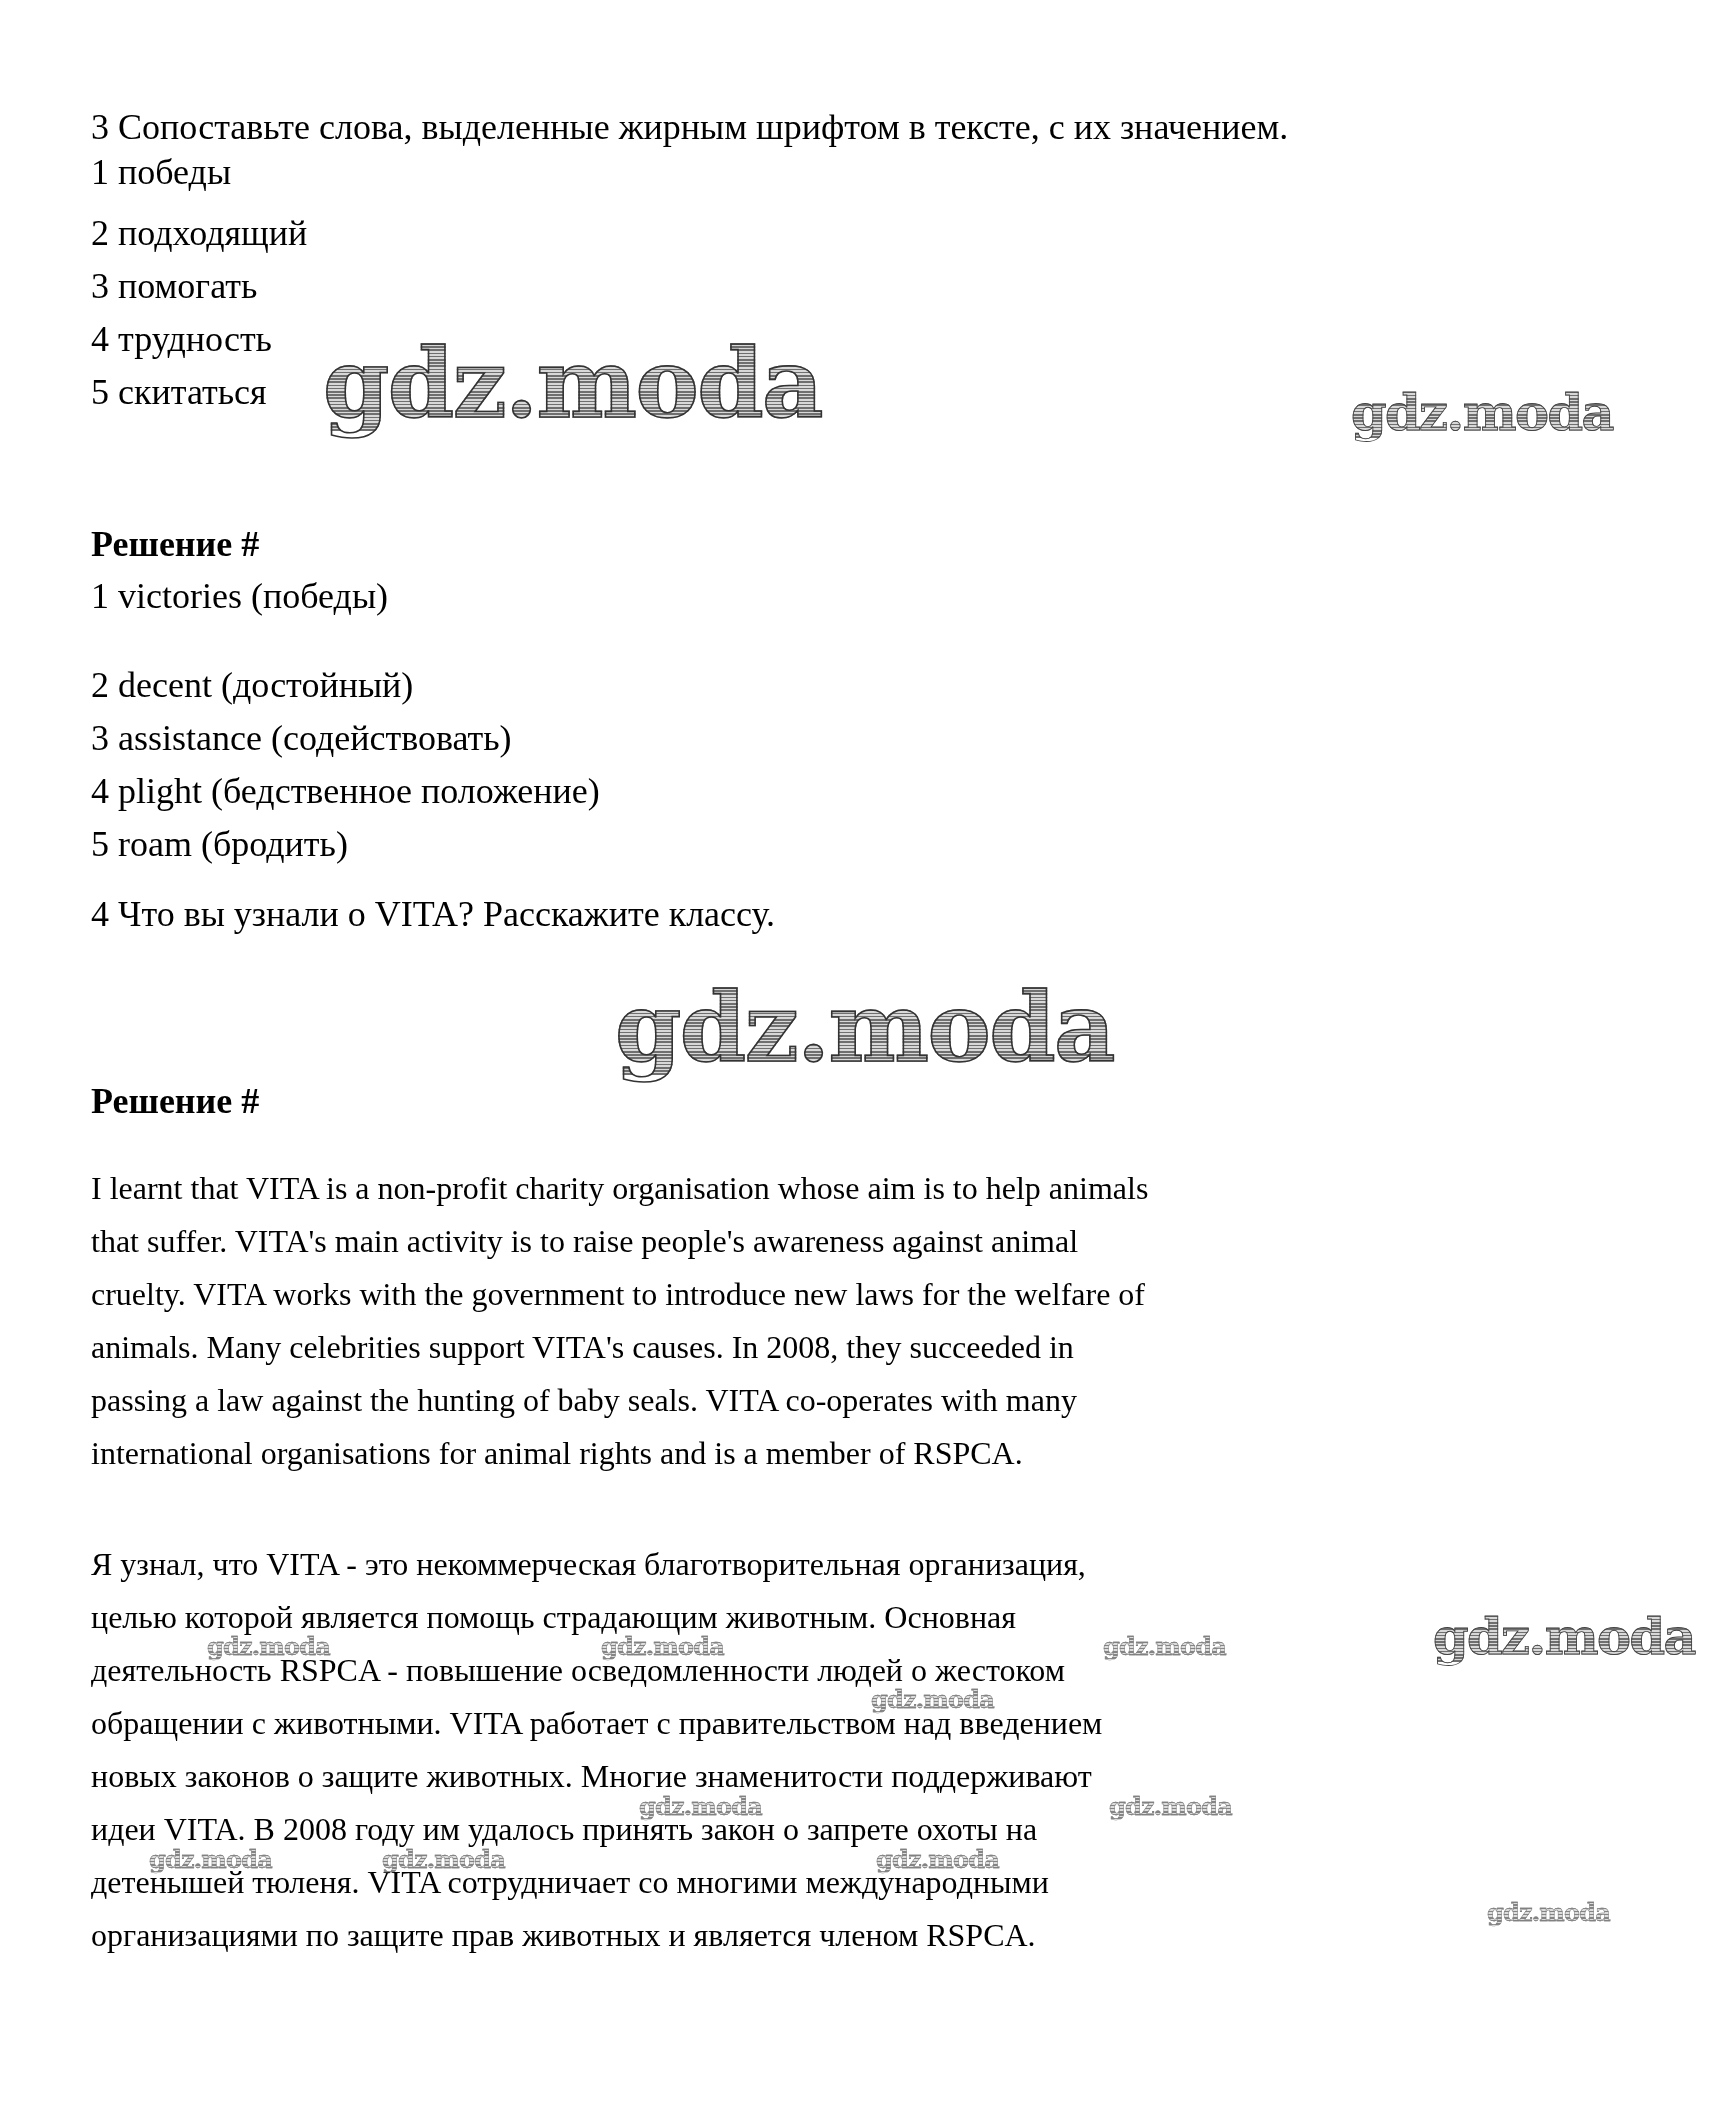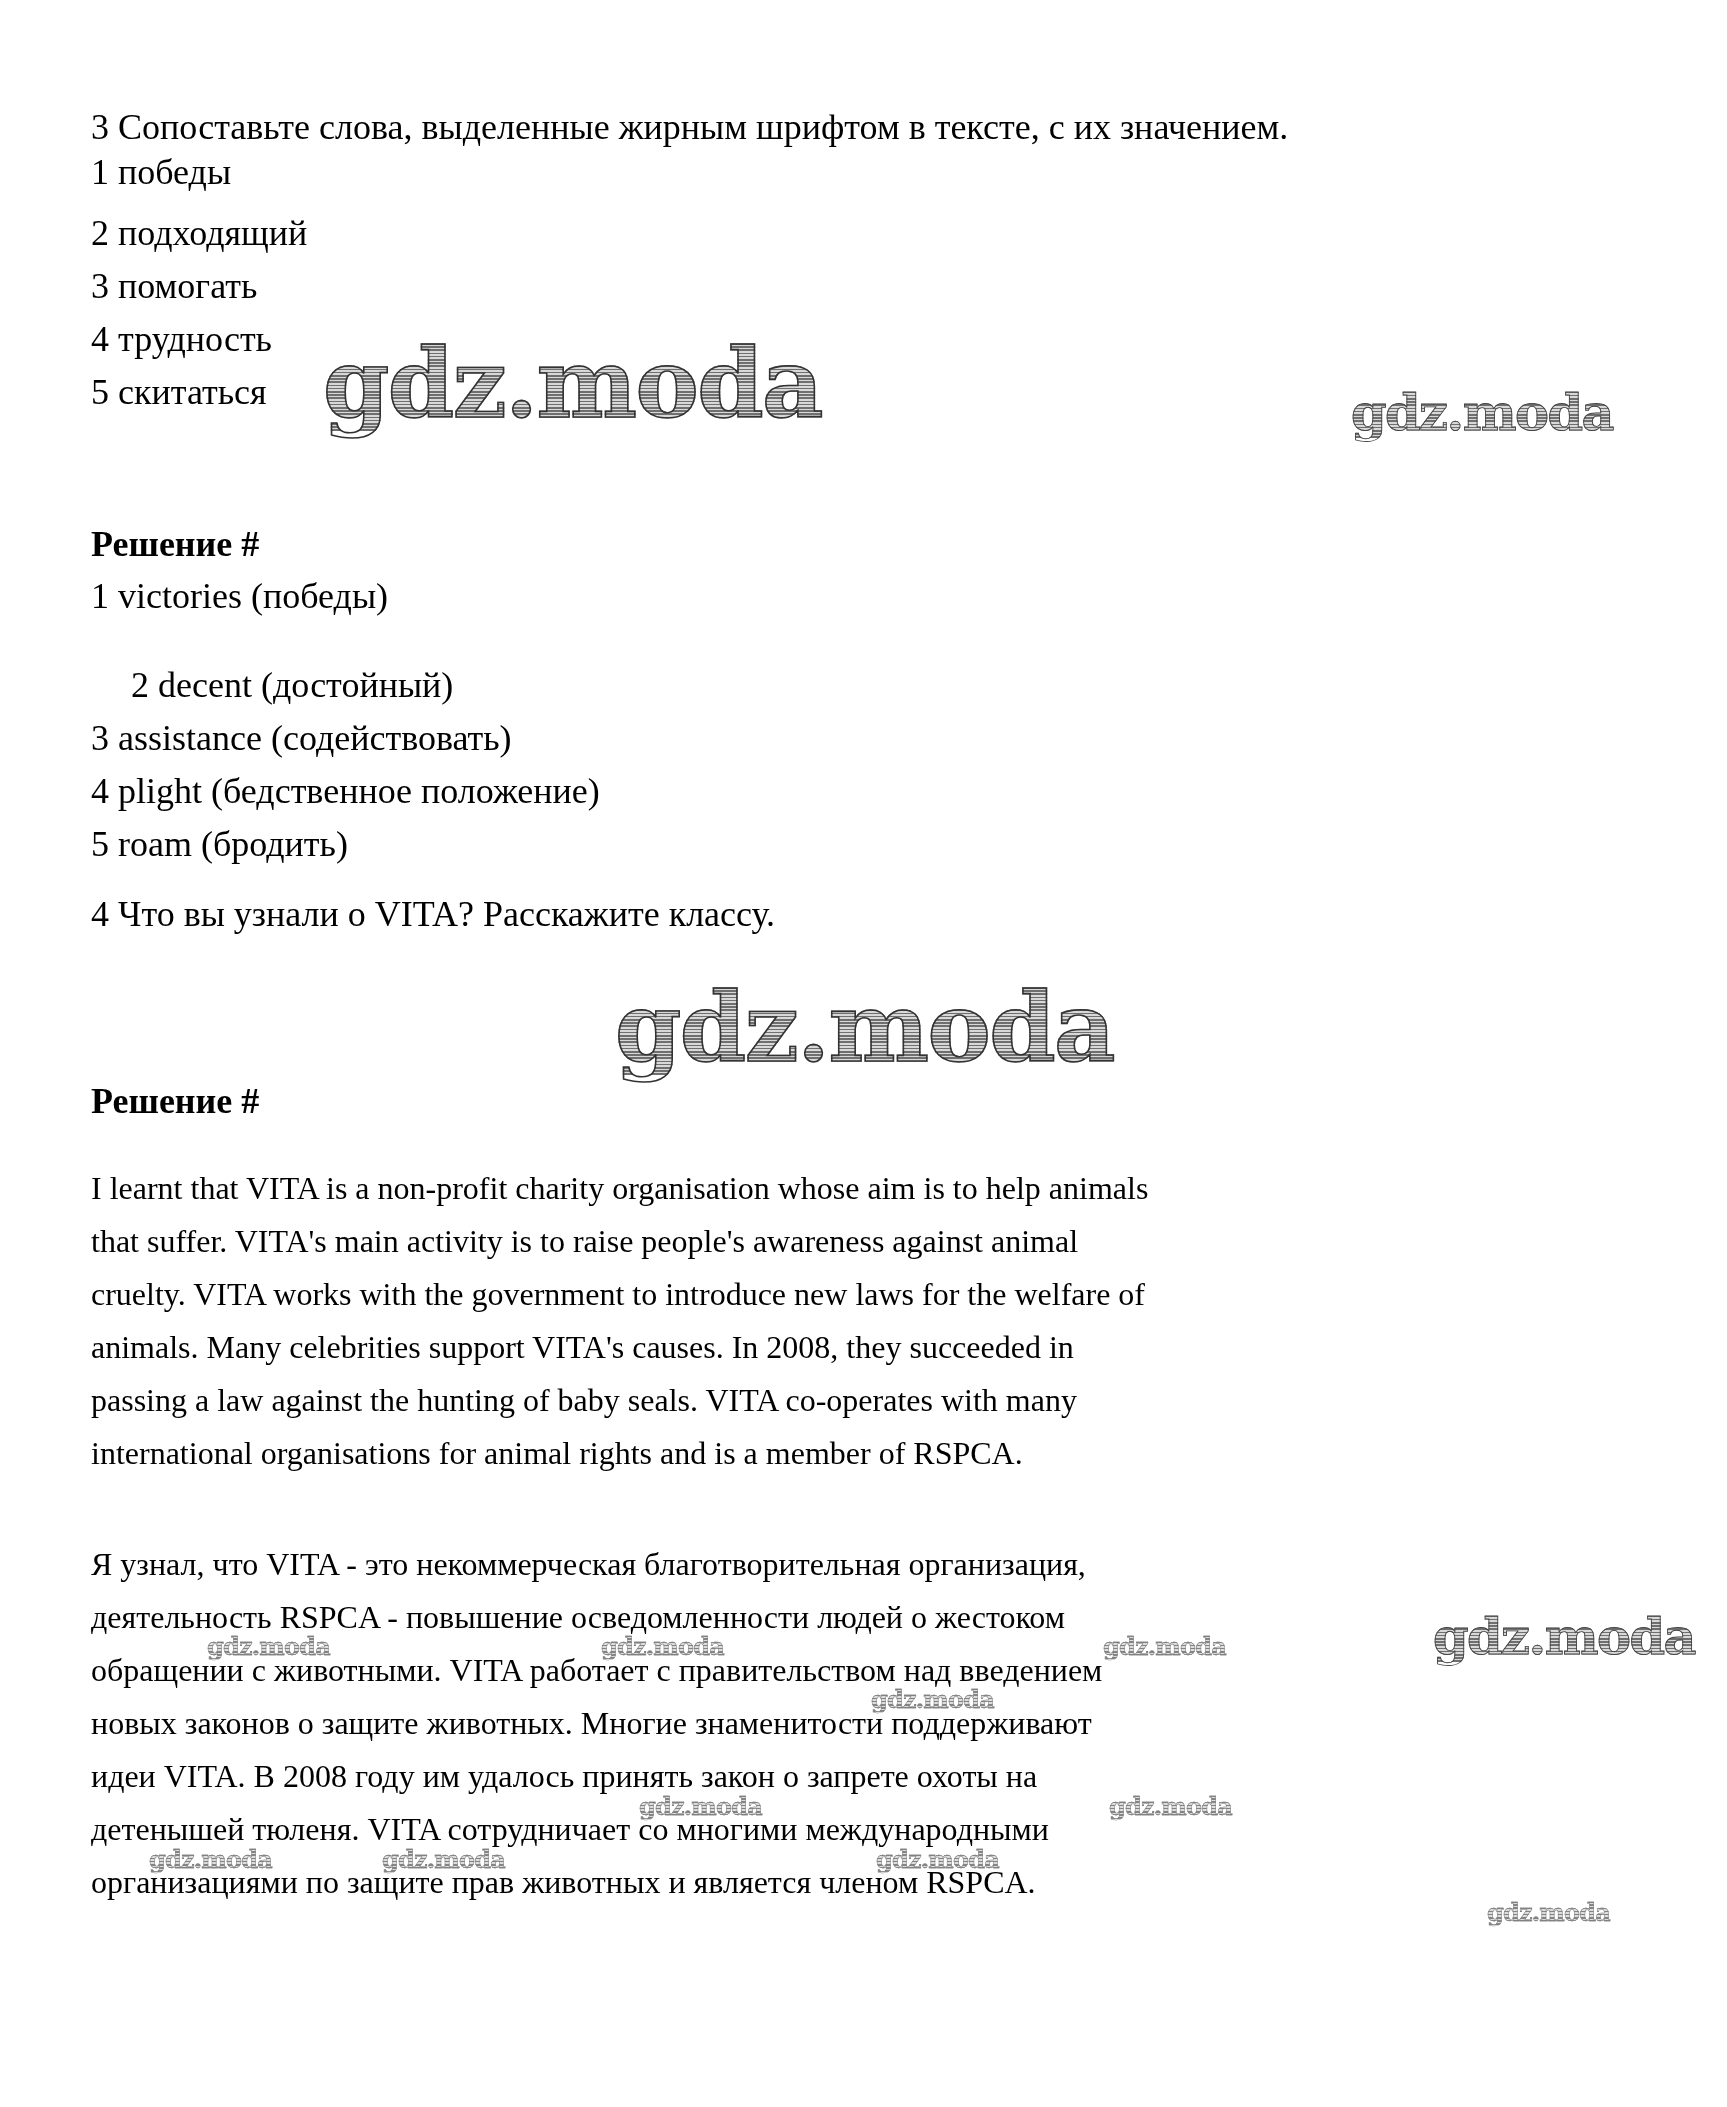--- a/index.html
+++ b/index.html
@@ -41,21 +41,21 @@
 <div class="line" style="top:260px;">3 помогать</div>
 <div class="line" style="top:313px;">4 трудность</div>
 <div class="line" style="top:366px;">5 скитаться</div>
 
 <div class="wm wm-large" style="left:323px; top:336px;">gdz.moda</div>
 <div class="wm wm-medium" style="left:1351px; top:387px;">gdz.moda</div>
 
 <div class="line bold" style="top:518px;">Решение #</div>
 
 <div class="line" style="top:570px;">1 victories (победы)</div>
-<div class="line" style="top:659px;margin-left:40px;">2 decent (достойный)</div>
+<div class="line" style="top:659px;">2 decent (достойный)</div>
 <div class="line" style="top:712px;">3 assistance (содействовать)</div>
 <div class="line" style="top:765px;">4 plight (бедственное положение)</div>
 <div class="line" style="top:818px;">5 roam (бродить)</div>
 
 <div class="line" style="top:888px;text-align:right;">4 Что вы узнали о VITA? Расскажите классу.</div>
 
 <div class="wm wm-large" style="left:615px; top:980px;">gdz.moda</div>
 
 <div class="line bold" style="top:1075px;">Решение #</div>
 
@@ -63,20 +63,21 @@
   <span class="pl">I learnt that VITA is a non-profit charity organisation whose aim is to help animals</span>
   <span class="pl">that suffer. VITA's main activity is to raise people's awareness against animal</span>
   <span class="pl">cruelty. VITA works with the government to introduce new laws for the welfare of</span>
   <span class="pl">animals. Many celebrities support VITA's causes. In 2008, they succeeded in</span>
   <span class="pl">passing a law against the hunting of baby seals. VITA co-operates with many</span>
   <span class="pl">international organisations for animal rights and is a member of RSPCA.</span>
 </div>
 
 <div class="para" style="top:1538px;">
   <span class="pl">Я узнал, что VITA - это некоммерческая благотворительная организация,</span>
+  <span class="pl">целью которой является помощь страдающим животным. Основная</span>
   <span class="pl">деятельность RSPCA - повышение осведомленности людей о жестоком</span>
   <span class="pl">обращении с животными. VITA работает с правительством над введением</span>
   <span class="pl">новых законов о защите животных. Многие знаменитости поддерживают</span>
   <span class="pl">идеи VITA. В 2008 году им удалось принять закон о запрете охоты на</span>
   <span class="pl">детенышей тюленя. VITA сотрудничает со многими международными</span>
   <span class="pl">организациями по защите прав животных и является членом RSPCA.</span>
 </div>
 
 <div class="wm wm-medium" style="left:1433px; top:1611px;">gdz.moda</div>
 <div class="wm wm-small" style="left:207px; top:1635px;">gdz.moda</div>

